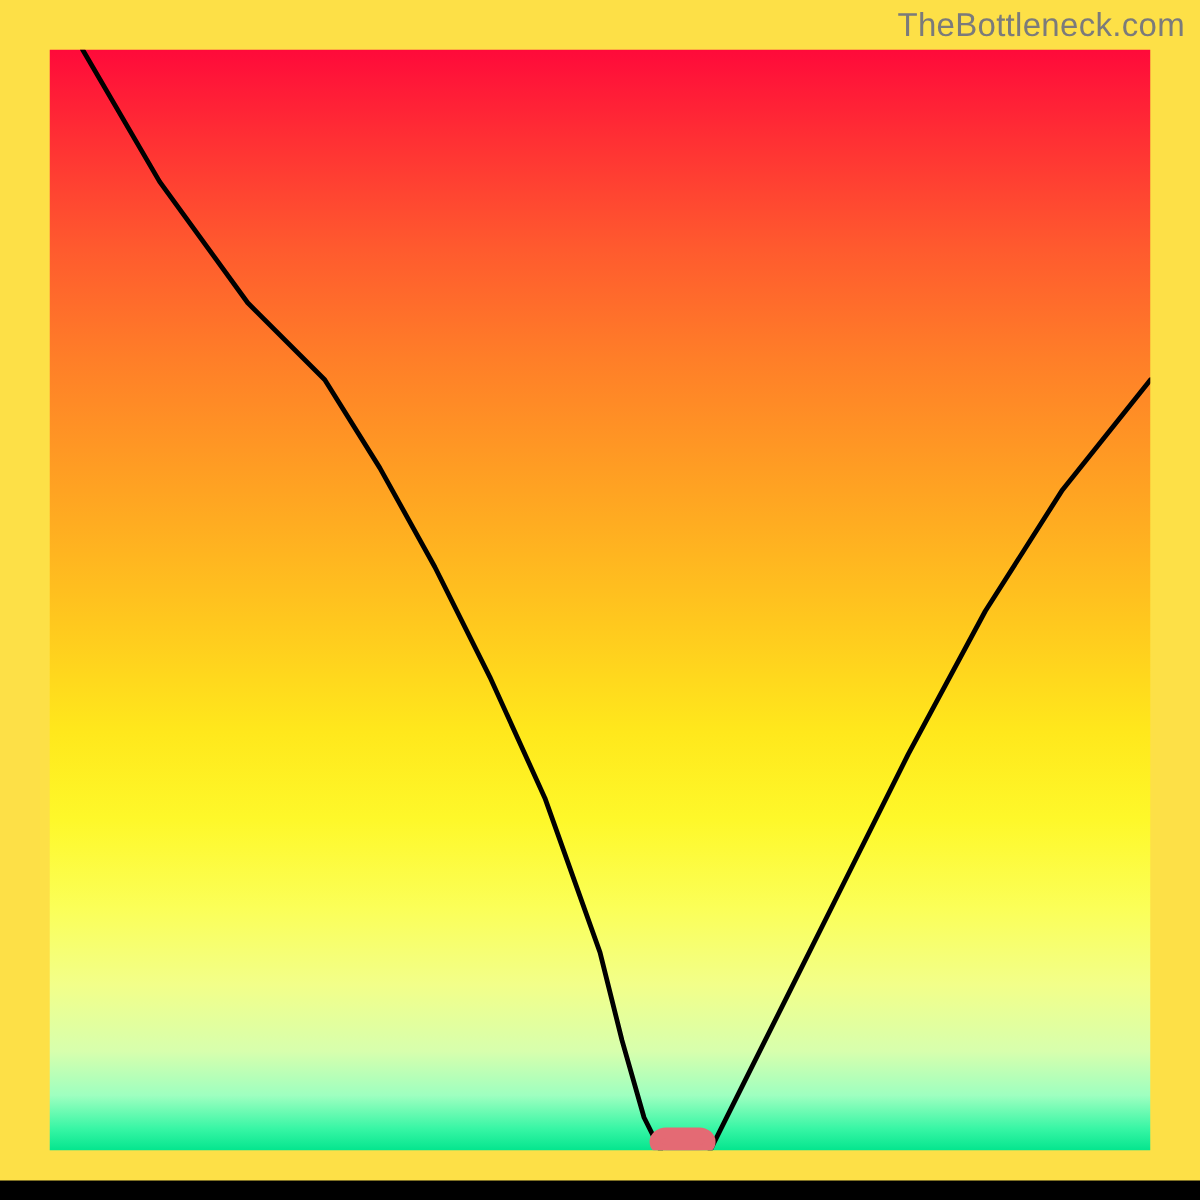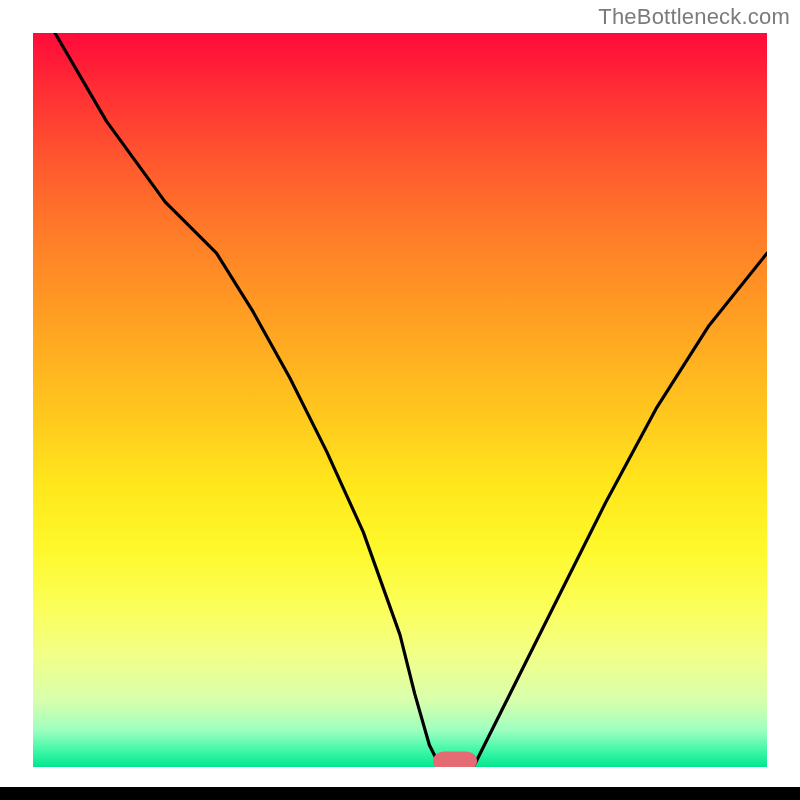--- a/index.html
+++ b/index.html
@@ -8,21 +8,21 @@
     width: 800px;
     height: 800px;
     background: #000;
     overflow: hidden;
     font-family: Arial, Helvetica, sans-serif;
   }
   .stage {
     position: relative;
     width: 800px;
     height: 787px;
-    background: #ffffff;
+    background: #fde047;
   }
   .watermark {
     position: absolute;
     top: 4px;
     right: 10px;
     color: #7b7b7b;
     font-size: 22px;
     letter-spacing: 0.2px;
     font-weight: 400;
     z-index: 50;

